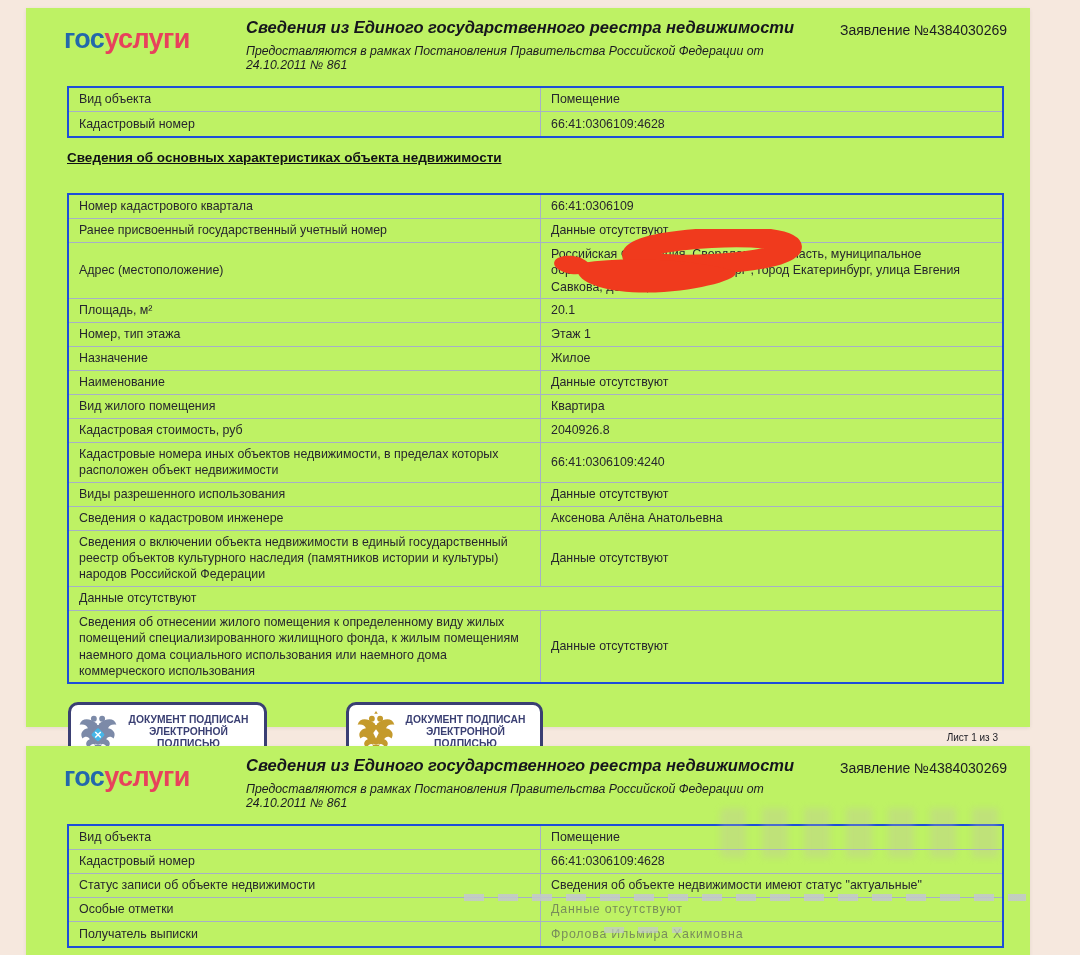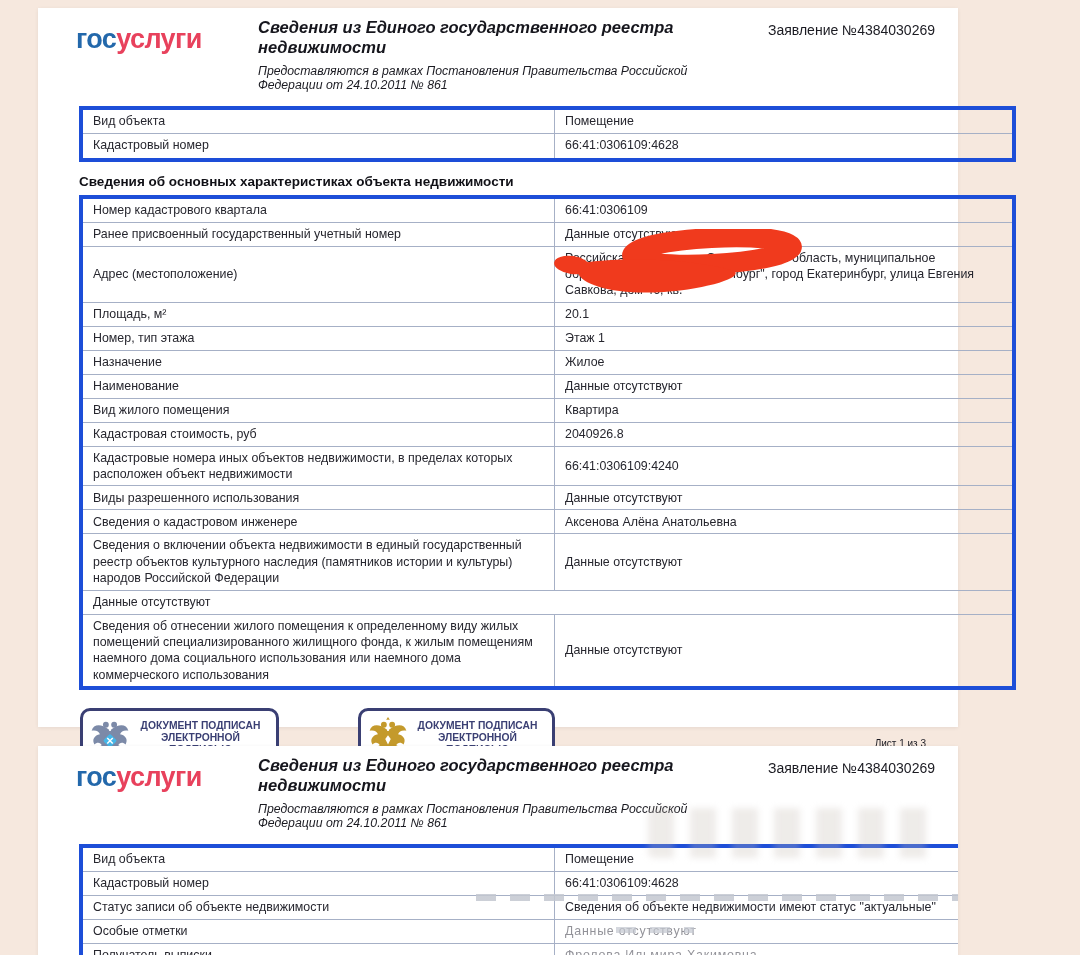--- a/index.html
+++ b/index.html
@@ -1,40 +1,40 @@
 <!DOCTYPE html>
 <html><head>
 <meta charset="utf-8">
 <style>
   * { margin:0; padding:0; box-sizing:border-box; }
   html,body { width:1080px; height:955px; font-family:"Liberation Sans", sans-serif; }
   .canvas { position:relative; width:1080px; height:955px; background:#f6e8de; overflow:hidden; }
 
-  .page { position:absolute; left:38px; width:920px; background:#ffffff; box-shadow:0 1px 4px rgba(0,0,0,.07); }
+  .page { position:absolute; left:26px; width:1004px; background:#bef264; box-shadow:0 1px 4px rgba(0,0,0,.07); }
   .page1 { top:8px; height:719px; }
   .page2 { top:746px; height:230px; overflow:hidden; }
 
   
   .hdr { display:flex; align-items:flex-start; padding:10px 30px 0 38px; }
   .logo { width:182px; font-size:27px; font-weight:700; letter-spacing:-0.6px; margin-top:6px; white-space:nowrap; }
   .logo .b { color:#2368ab; } .logo .r { color:#e8415c; }
   .hdr-mid { flex:1; padding-right:14px;font-style:italic; }
   .doc-title { font-size:16.5px; font-weight:700; color:#16161d; line-height:1.2; }
   .doc-sub { font-size:12.3px; color:#1b1b22; margin-top:6px; }
   .app-no { width:160px; font-size:14px; color:#1b1b22; text-align:right; margin-top:4px; white-space:nowrap; }
 
   
-  .tbl { width:937px; margin-left:41px; border:4px solid #1d4ed8; }
+  .tbl { width:937px; margin-left:41px; border:2px solid #1d4ed8; }
   .row { display:flex; border-bottom:1px solid #a6b0c6; min-height:24px; }
   .row:last-child { border-bottom:none; }
   .lbl, .val { display:flex; align-items:center; font-size:12.4px; color:#26262e; line-height:1.32; padding:3px 10px; }
   .lbl { width:472px; border-right:1px solid #a6b0c6; }
   .val { flex:1; }
   .t1 { margin-top:14px; }
-  .sec-head { margin:12px 0 6px 41px; font-size:13.5px; font-weight:700; color:#101016; }
+  .sec-head { margin:12px 0 28px 41px; font-size:13.5px; font-weight:700; color:#101016;text-decoration:underline; }
   .obscured { opacity:.6; filter:blur(.4px); letter-spacing:.8px; color:#4a4a55; }
 
   
   .stamps { display:flex; align-items:flex-start; margin:18px 0 0 42px; }
   .stamp { width:199px; height:85px; border:3px solid #3a3f73; border-radius:10px; background:#fff; padding:5px 7px 4px 5px; }
   .stamp2 { margin-left:79px; width:197px; }
   .stamp-head { display:flex; align-items:center; }
   .emblem { width:44px; height:44px; flex:0 0 44px; }
   .stamp-title { flex:1; text-align:center; font-size:10.3px; font-weight:800; color:#3a3f73; line-height:1.2; padding:0 2px; }
   .stamp-details { margin-top:2px; font-size:7.7px; font-weight:700; color:#3a3f73; line-height:1.3; white-space:nowrap; }

